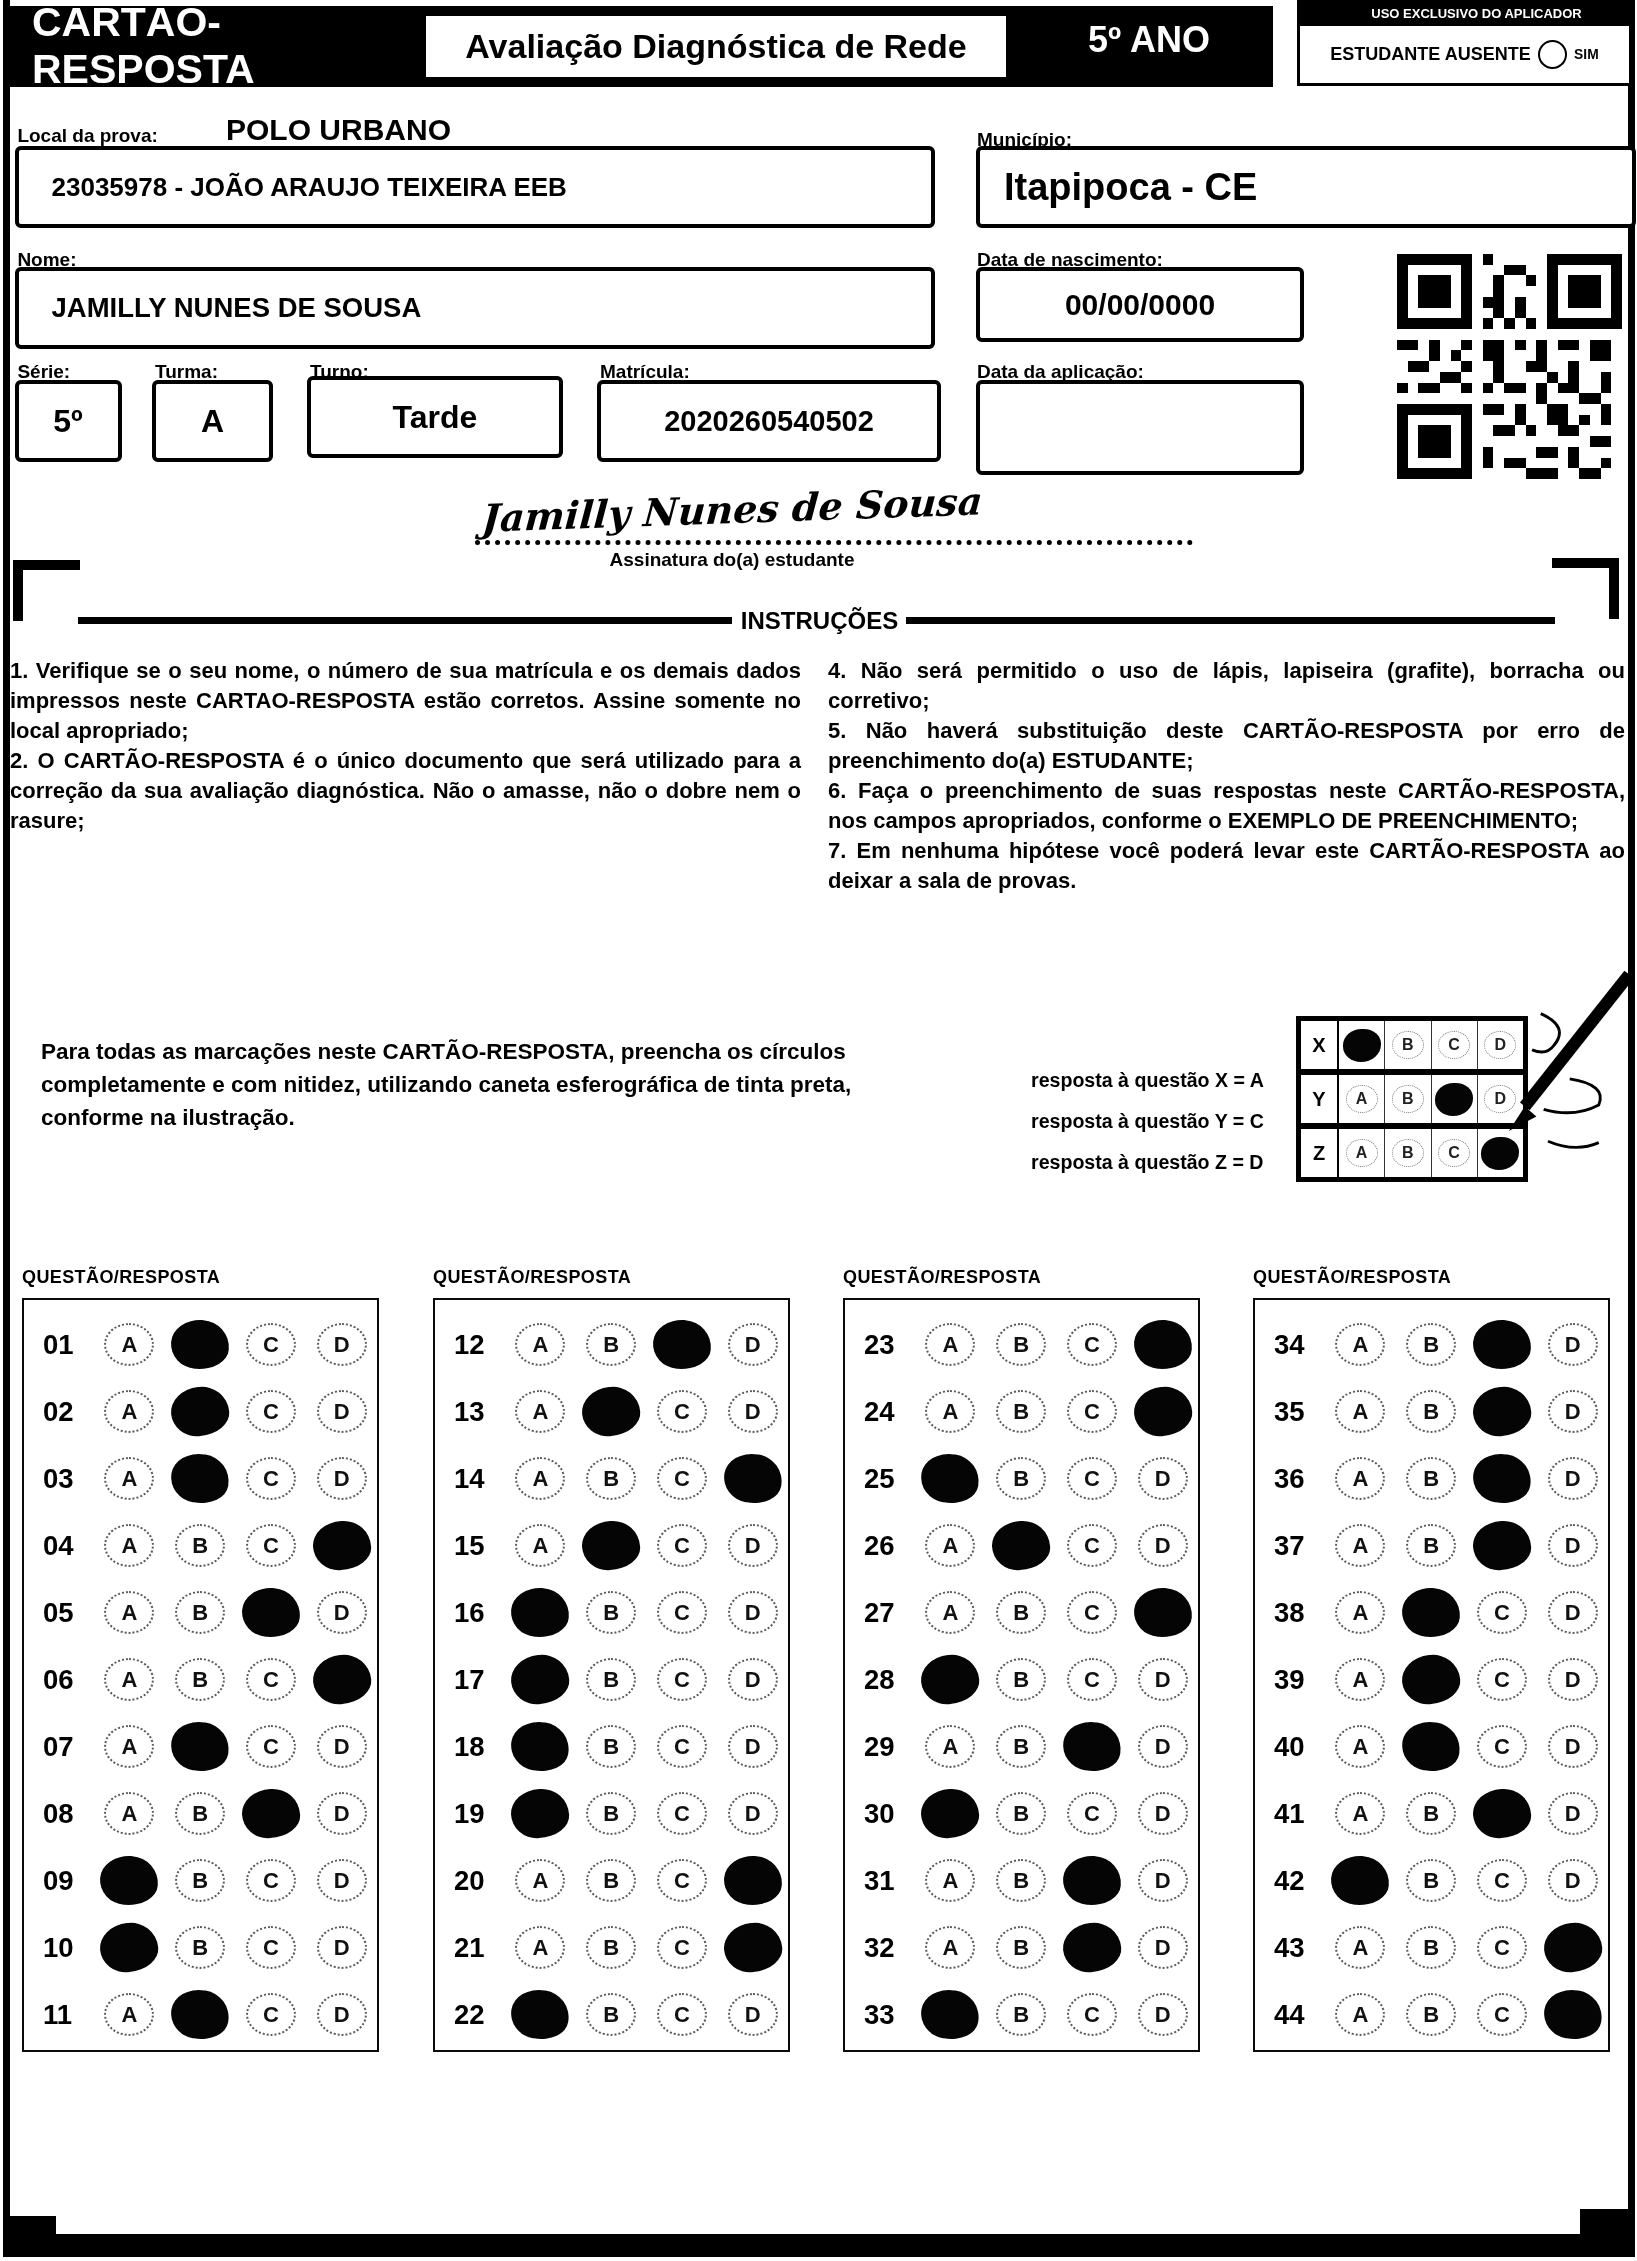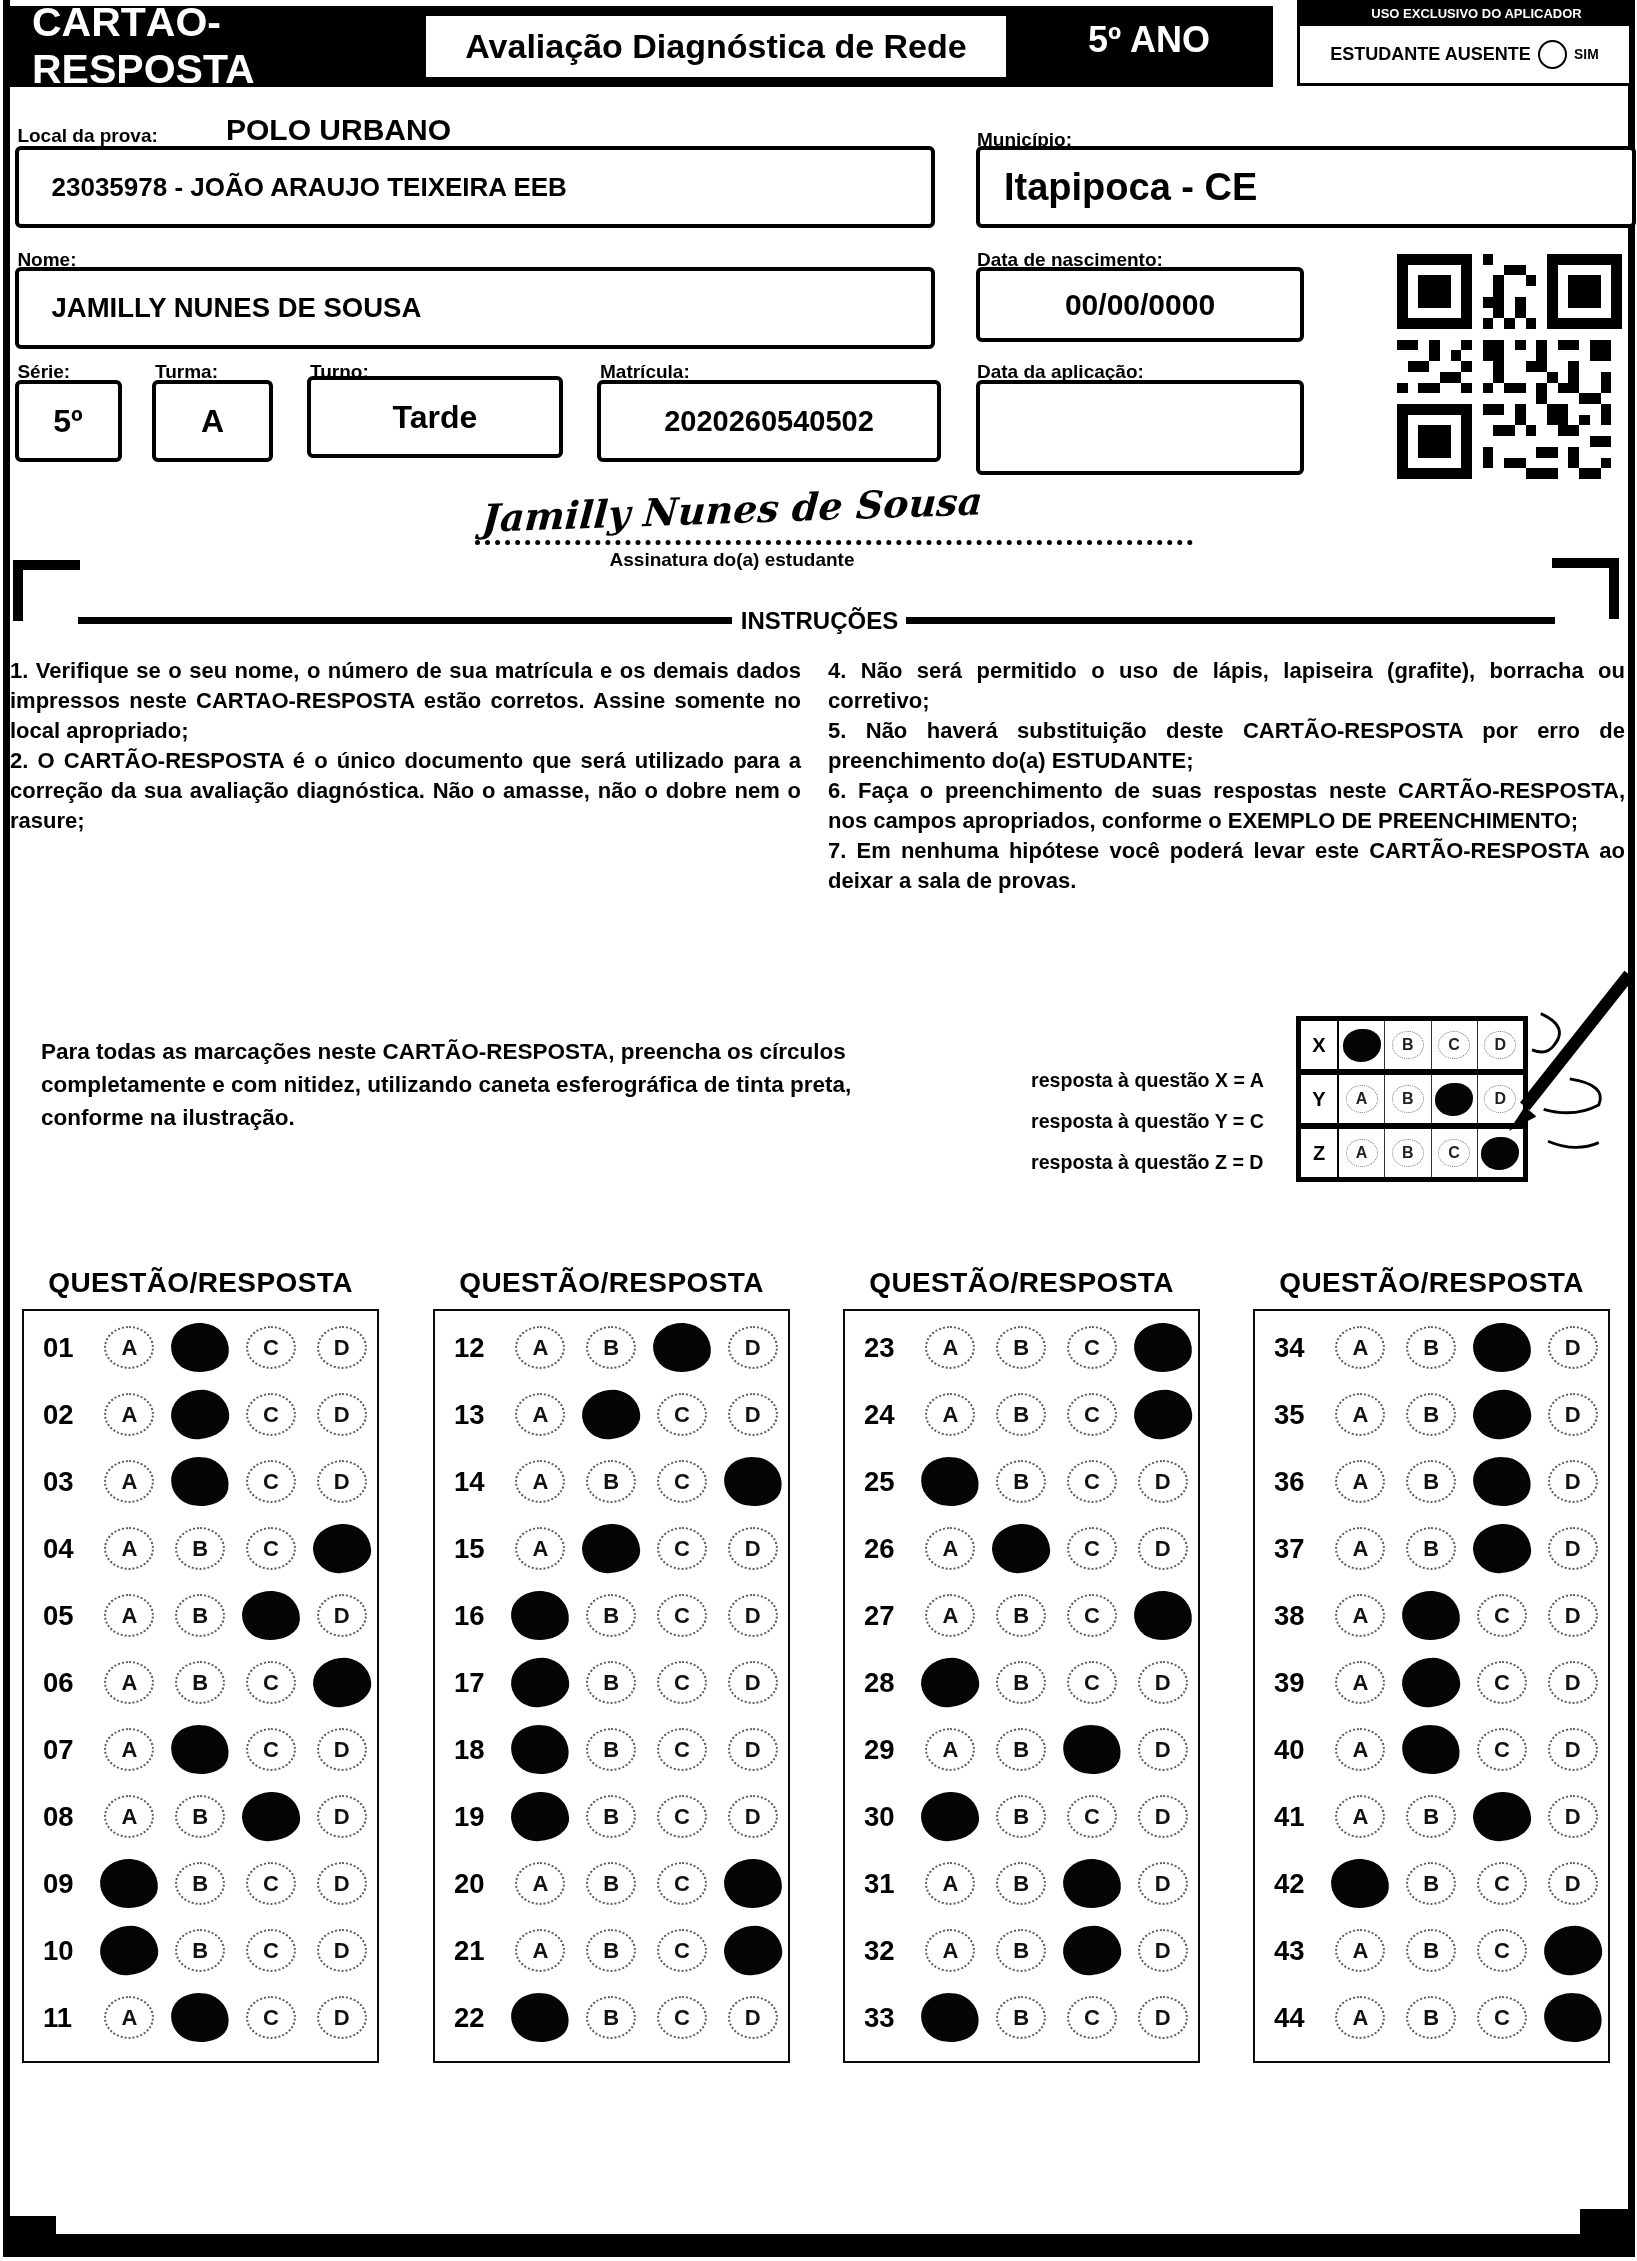--- a/index.html
+++ b/index.html
@@ -8,22 +8,22 @@
   .abs{position:absolute;}
   .bar{background:#000;}
   .wt{color:#fff;}
   .ctr{display:flex;align-items:center;justify-content:center;}
   .box{border:4.3px solid #000;border-radius:5.8px;background:#fff;display:flex;align-items:center;}
   .lbl{font-size:19px;}
   .just{text-align:justify;}
   .inst-p{margin:0;font-size:22px;line-height:30px;}
   
   .answer-col{position:absolute;top:1267px;width:357px;}
-  .col-head{font-size:28px;text-align:center;letter-spacing:0.4px;}
-  .col-box{border:2.2px solid #0a0a0a;height:754px;margin-top:10px;padding-top:3px;box-sizing:border-box;background:#fff;}
+  .col-head{font-size:18px;text-align:left;letter-spacing:0.4px;}
+  .col-box{border:2.2px solid #0a0a0a;height:754px;margin-top:10px;padding-top:11px;box-sizing:border-box;background:#fff;}
   .q-row{display:flex;align-items:center;height:67px;}
   .q-num{width:70px;padding-left:19px;font-size:27.5px;box-sizing:border-box;}
   .q-cell{flex:1;display:flex;align-items:center;justify-content:center;}
   .bubble{width:46px;height:39px;border:2.2px dotted #5a5a5a;border-radius:50%;
           display:flex;align-items:center;justify-content:center;font-size:22px;color:#111;background:#fff;}
   .blob{width:58px;height:49px;background:#050505;border-radius:52% 48% 55% 45%/50% 56% 44% 52%;}
   .r0{transform:rotate(4deg);} .r1{transform:rotate(-6deg);} .r2{transform:rotate(9deg);} .r3{transform:rotate(-3deg);}
   
   .ex-table{position:absolute;left:1296px;top:1016px;width:222px;border:5.8px solid #000;background:#fff;}
   .ex-row{display:flex;height:48px;border-bottom:6.5px solid #000;}

